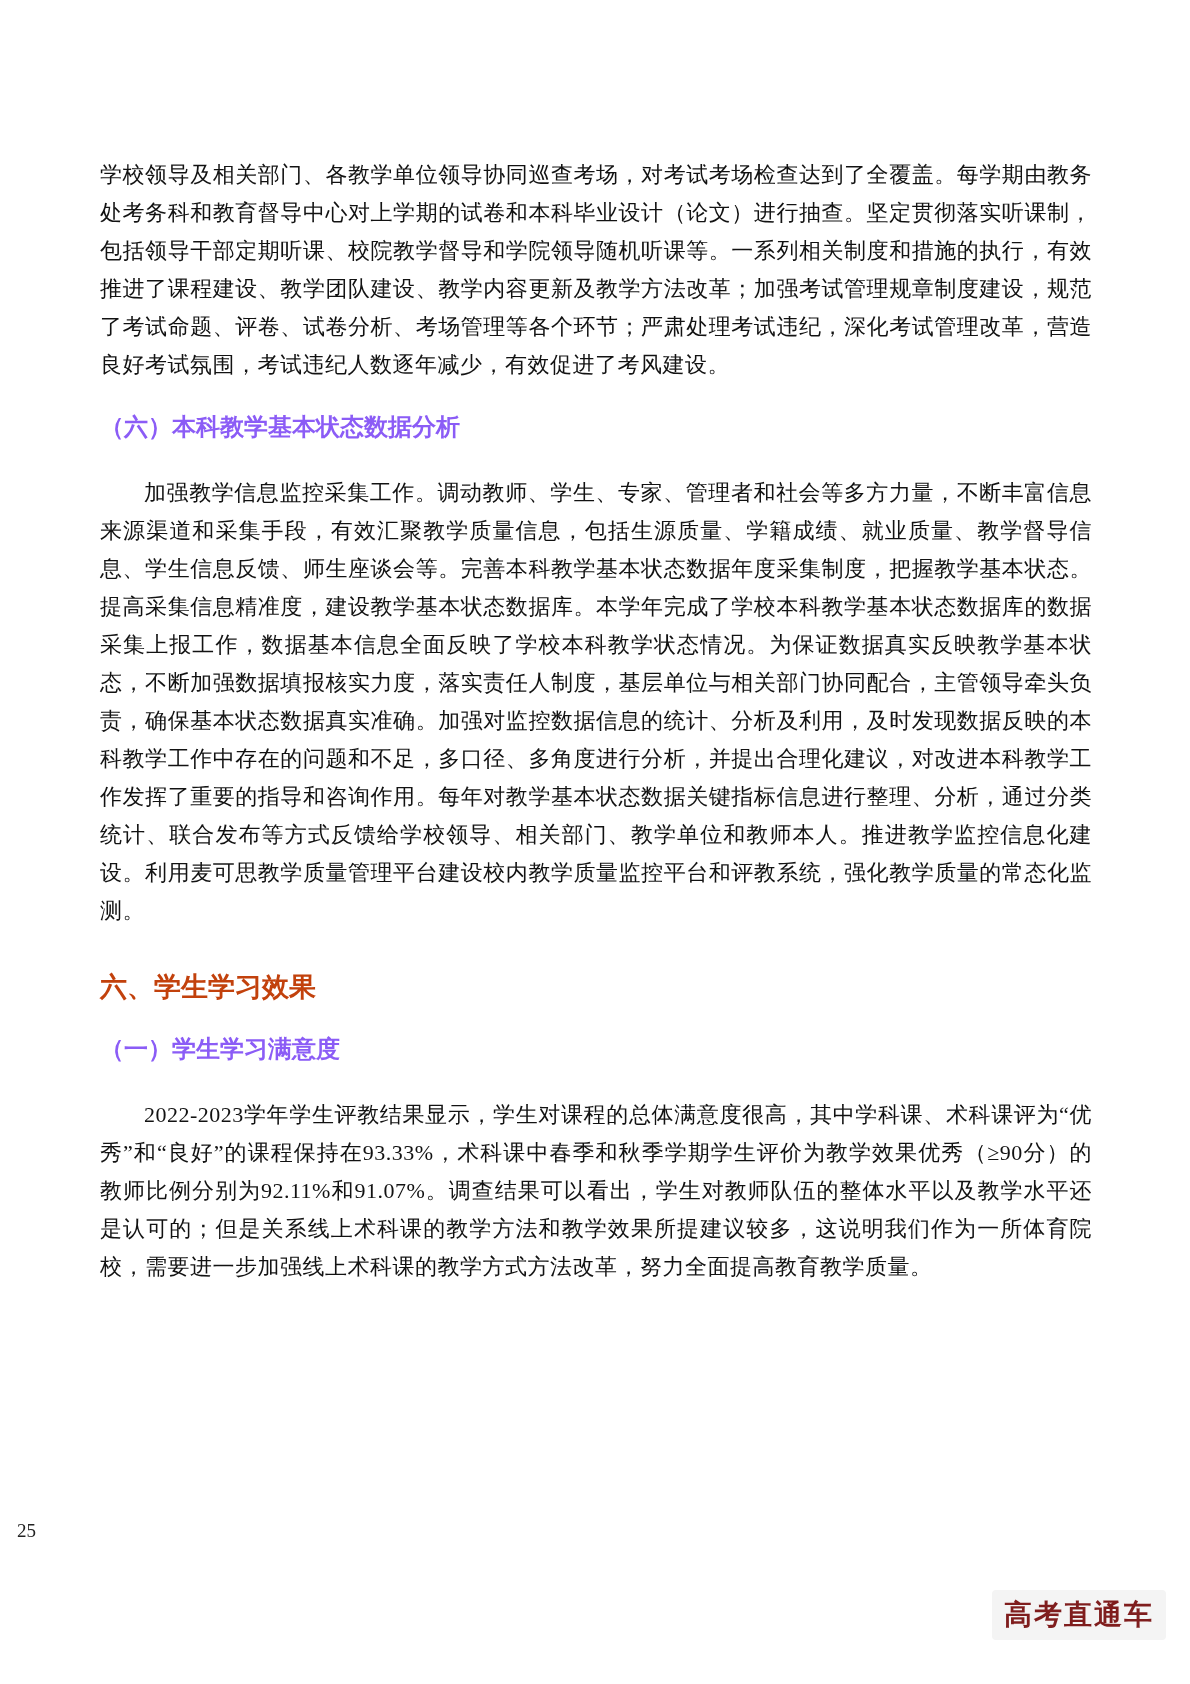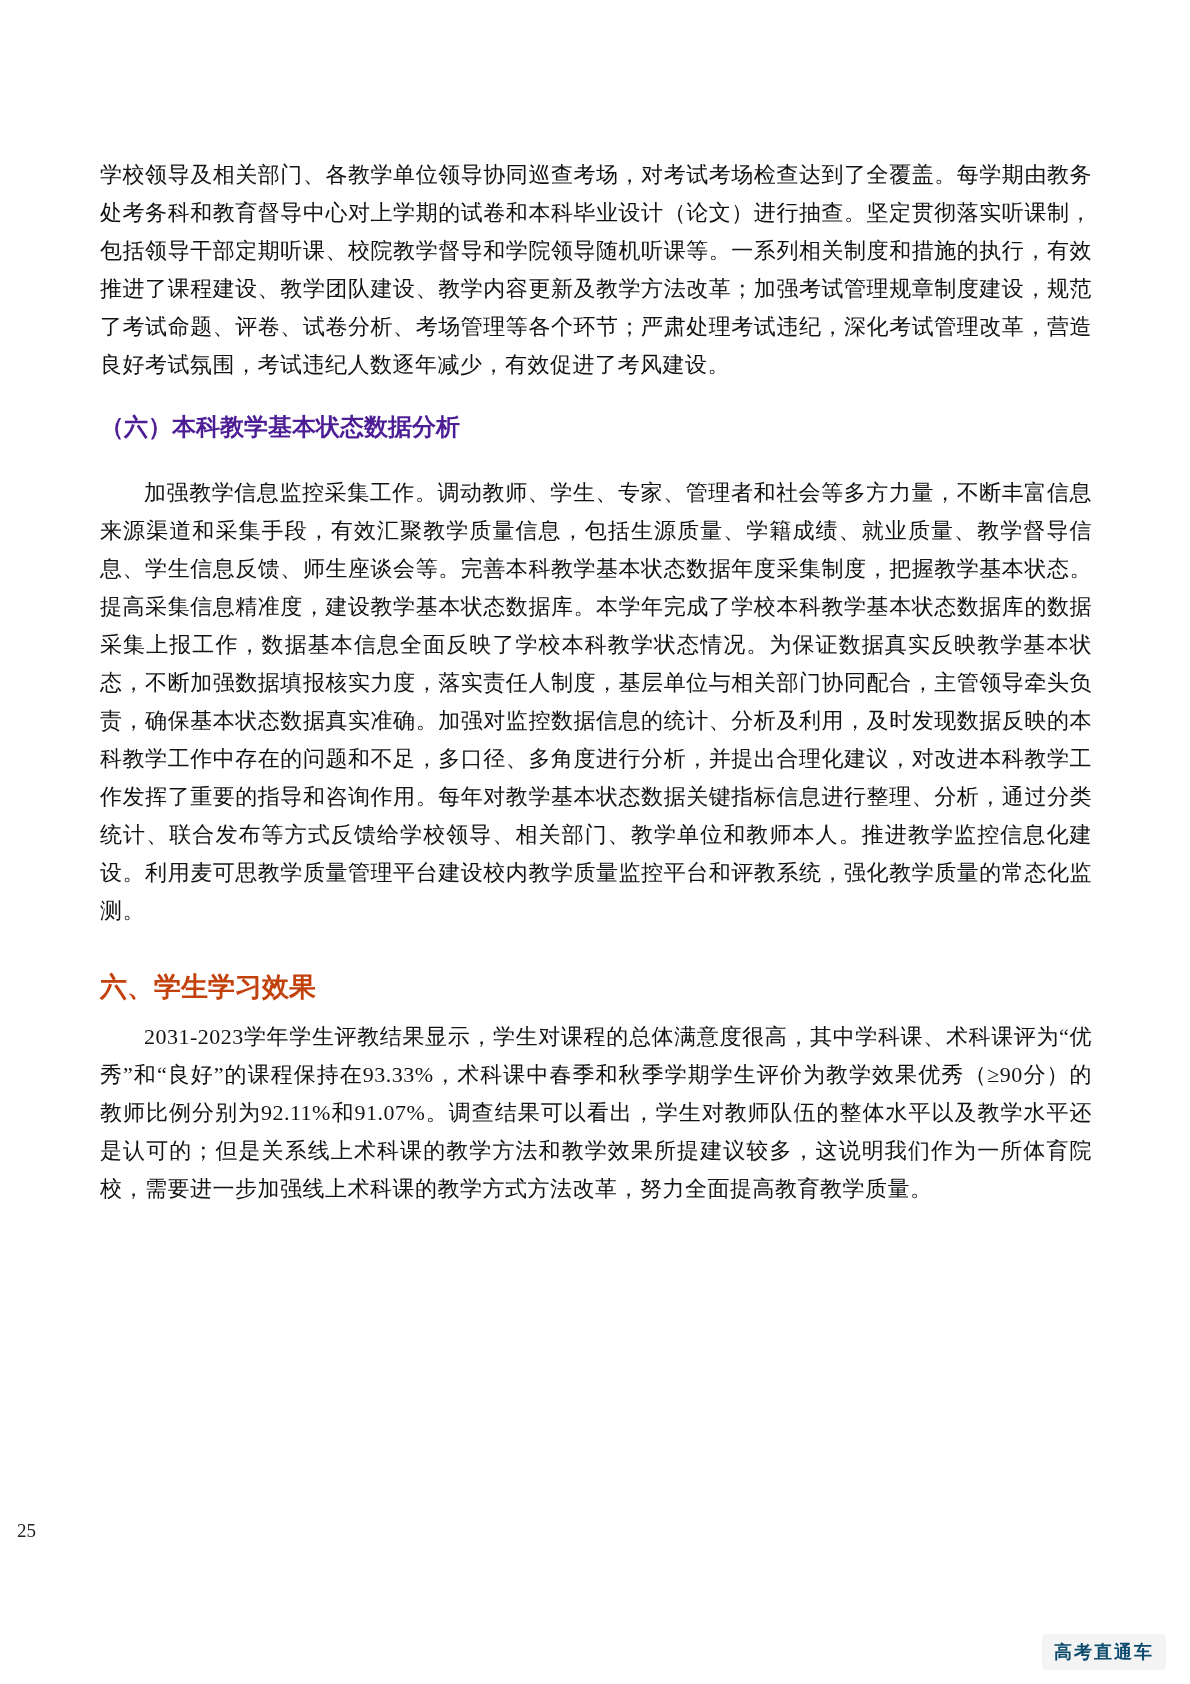--- a/index.html
+++ b/index.html
@@ -25,21 +25,21 @@
     line-height: 38px;
     text-align: justify;
     text-indent: 2em;
     letter-spacing: 0.5px;
   }
   p.body.no-indent { text-indent: 0; }
   .h-sub {
     font-family: "Liberation Sans", sans-serif;
     font-size: 24px;
     font-weight: bold;
-    color: #4c1d95;
+    color: #8b5cf6;
     margin: 26px 0 30px 0;
     line-height: 34px;
   }
   .h-chapter {
     font-family: "Liberation Sans", sans-serif;
     font-size: 27px;
     font-weight: bold;
     color: #c2410c;
     margin: 38px 0 12px 0;
     line-height: 38px;
@@ -49,48 +49,49 @@
     top: 1502px;
     left: 17px;
     width: 100%;
     text-align: left;
     font-size: 19px;
     color: #222222;
     font-family: "Liberation Serif", serif;
   }
   .watermark {
     position: absolute;
-    top: 1616px;
+    top: 1572px;
     right: 24px;
     font-family: "Liberation Sans", sans-serif;
-    font-size: 18px;
+    font-size: 28px;
     font-weight: bold;
-    color: #0c4a6e;
+    color: #7f1d1d;
     background: #f4f4f4;
     padding: 6px 12px;
     border-radius: 4px;
     letter-spacing: 2px;
   }
 </style>
 </head>
 <body>
 
 <div class="page">
   <div class="content">
 
     <p class="body no-indent">学校领导及相关部门、各教学单位领导协同巡查考场，对考试考场检查达到了全覆盖。每学期由教务处考务科和教育督导中心对上学期的试卷和本科毕业设计（论文）进行抽查。坚定贯彻落实听课制，包括领导干部定期听课、校院教学督导和学院领导随机听课等。一系列相关制度和措施的执行，有效推进了课程建设、教学团队建设、教学内容更新及教学方法改革；加强考试管理规章制度建设，规范了考试命题、评卷、试卷分析、考场管理等各个环节；严肃处理考试违纪，深化考试管理改革，营造良好考试氛围，考试违纪人数逐年减少，有效促进了考风建设。</p>
 
     <h3 class="h-sub">（六）本科教学基本状态数据分析</h3>
 
     <p class="body">加强教学信息监控采集工作。调动教师、学生、专家、管理者和社会等多方力量，不断丰富信息来源渠道和采集手段，有效汇聚教学质量信息，包括生源质量、学籍成绩、就业质量、教学督导信息、学生信息反馈、师生座谈会等。完善本科教学基本状态数据年度采集制度，把握教学基本状态。提高采集信息精准度，建设教学基本状态数据库。本学年完成了学校本科教学基本状态数据库的数据采集上报工作，数据基本信息全面反映了学校本科教学状态情况。为保证数据真实反映教学基本状态，不断加强数据填报核实力度，落实责任人制度，基层单位与相关部门协同配合，主管领导牵头负责，确保基本状态数据真实准确。加强对监控数据信息的统计、分析及利用，及时发现数据反映的本科教学工作中存在的问题和不足，多口径、多角度进行分析，并提出合理化建议，对改进本科教学工作发挥了重要的指导和咨询作用。每年对教学基本状态数据关键指标信息进行整理、分析，通过分类统计、联合发布等方式反馈给学校领导、相关部门、教学单位和教师本人。推进教学监控信息化建设。利用麦可思教学质量管理平台建设校内教学质量监控平台和评教系统，强化教学质量的常态化监测。</p>
 
     <h2 class="h-chapter">六、学生学习效果</h2>
 
+    <h3 class="h-sub">（一）学生学习满意度</h3>
 
-    <p class="body">2031-2023学年学生评教结果显示，学生对课程的总体满意度很高，其中学科课、术科课评为“优秀”和“良好”的课程保持在93.33%，术科课中春季和秋季学期学生评价为教学效果优秀（≥90分）的教师比例分别为92.11%和91.07%。调查结果可以看出，学生对教师队伍的整体水平以及教学水平还是认可的；但是关系线上术科课的教学方法和教学效果所提建议较多，这说明我们作为一所体育院校，需要进一步加强线上术科课的教学方式方法改革，努力全面提高教育教学质量。</p>
+    <p class="body">2022-2023学年学生评教结果显示，学生对课程的总体满意度很高，其中学科课、术科课评为“优秀”和“良好”的课程保持在93.33%，术科课中春季和秋季学期学生评价为教学效果优秀（≥90分）的教师比例分别为92.11%和91.07%。调查结果可以看出，学生对教师队伍的整体水平以及教学水平还是认可的；但是关系线上术科课的教学方法和教学效果所提建议较多，这说明我们作为一所体育院校，需要进一步加强线上术科课的教学方式方法改革，努力全面提高教育教学质量。</p>
 
 
 
   </div>
 
   <div class="page-number">25</div>
 
   <div class="watermark">高考直通车</div>
 </div>
 

